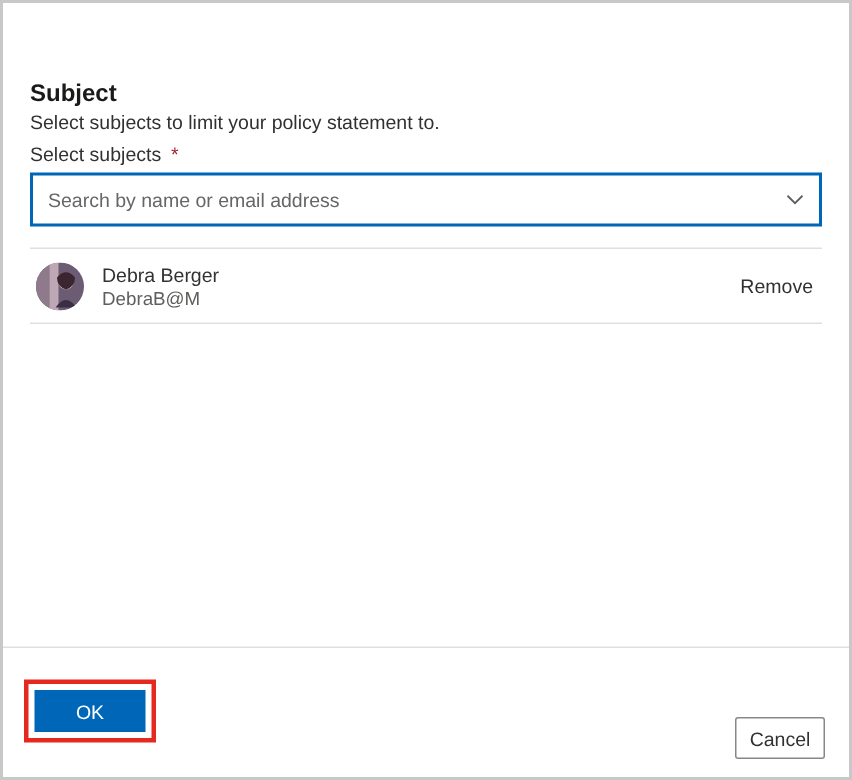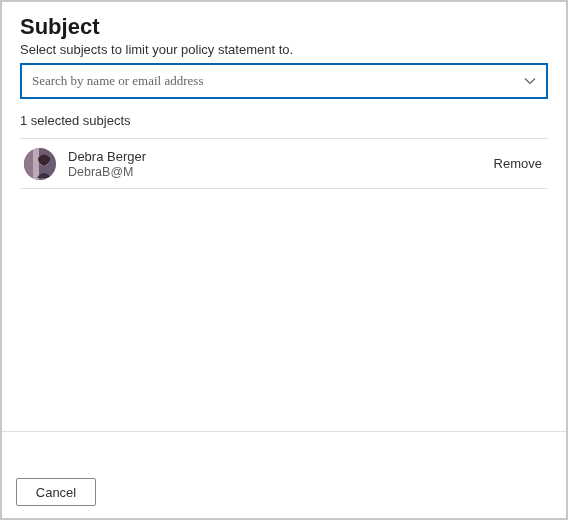--- a/index.html
+++ b/index.html
@@ -17,24 +17,25 @@
       display: flex;
       flex-direction: column;
       background: #fff;
     }
     .content {
       flex: 1;
       padding: 12px 18px 0 18px;
       overflow: hidden;
     }
     .title {
-      font-size: 22px;
+      font-size: 16px;
       font-weight: 600;
       color: #1b1a19;
       margin-bottom: 2px;
+      margin-top: 40px;
     }
     .subtitle {
       font-size: 13px;
       color: #323130;
       margin-bottom: 6px;
     }
     .field-label {
       font-size: 13px;
       color: #323130;
       margin-bottom: 5px;
@@ -45,21 +46,20 @@
     }
     .select-box {
       border: 2px solid #0067b8;
       height: 32px;
       display: flex;
       align-items: center;
       justify-content: space-between;
       padding: 16px 10px;
       cursor: text;
       margin-bottom: 14px;
-      font-family: Liberation Serif, serif;
     }
     .select-placeholder {
       color: #666;
       font-size: 13px;
     }
     .chevron svg {
       width: 12px;
       height: 12px;
       display: block;
     }
@@ -134,45 +134,48 @@
       width: 74px;
       cursor: pointer;
       font-family: inherit;
     }
     .btn-cancel {
       background: #fff;
       color: #323130;
       border: 1px solid #8a8886;
       font-size: 13px;
       height: 28px;
-      width: 80px;
+      width: 60px;
       cursor: pointer;
       font-family: inherit;
       border-radius: 2px;
       margin-top: 36px;
     }
   </style>
 </head>
 <body>
 
 <div class="content">
   <div class="title">Subject</div>
   <div class="subtitle">Select subjects to limit your policy statement to.</div>
 
+  <div class="field-label">
+    <span>Select subjects</span>
+    <span class="required">*</span>
+  </div>
 
   <div class="select-box">
     <span class="select-placeholder">Search by name or email address</span>
     <span class="chevron">
       <svg viewBox="0 0 12 12">
           <path d="M1 3.5 L6 8.5 L11 3.5" stroke="#605e5c" stroke-width="1.2" fill="none"></path>
         </svg>
     </span>
   </div>
 
-  <div class="selected-count">1 selected subjects</div>
 
   <div class="list-area">
     <div class="list-row">
       <svg class="avatar" viewBox="0 0 32 32">
         <rect x="0" y="0" width="32" height="32" fill="#6b5b73"></rect>
         <rect x="0" y="0" width="9" height="32" fill="#8e7a8a"></rect>
         <rect x="9" y="0" width="6" height="32" fill="#bfa8b5"></rect>
         <circle cx="20" cy="13" r="5" fill="#d9b8a8"></circle>
         <path d="M13 30 Q20 20 27 30 Z" fill="#3a2e44"></path>
         <path d="M14 10 Q20 3 26 10 Q26 16 20 18 Q14 16 14 10 Z" fill="#3a2530"></path>
@@ -183,14 +186,17 @@
           <span class="person-detail">DebraB@M</span>
         </div>
       </div>
       <div class="spacer"></div>
       <span class="remove-link">Remove</span>
     </div>
   </div>
 </div>
 
 <div class="footer">
+  <div class="ok-wrap">
+    <button class="btn-ok">OK</button>
+  </div>
   <button class="btn-cancel">Cancel</button>
 </div>
 
 </body></html>

